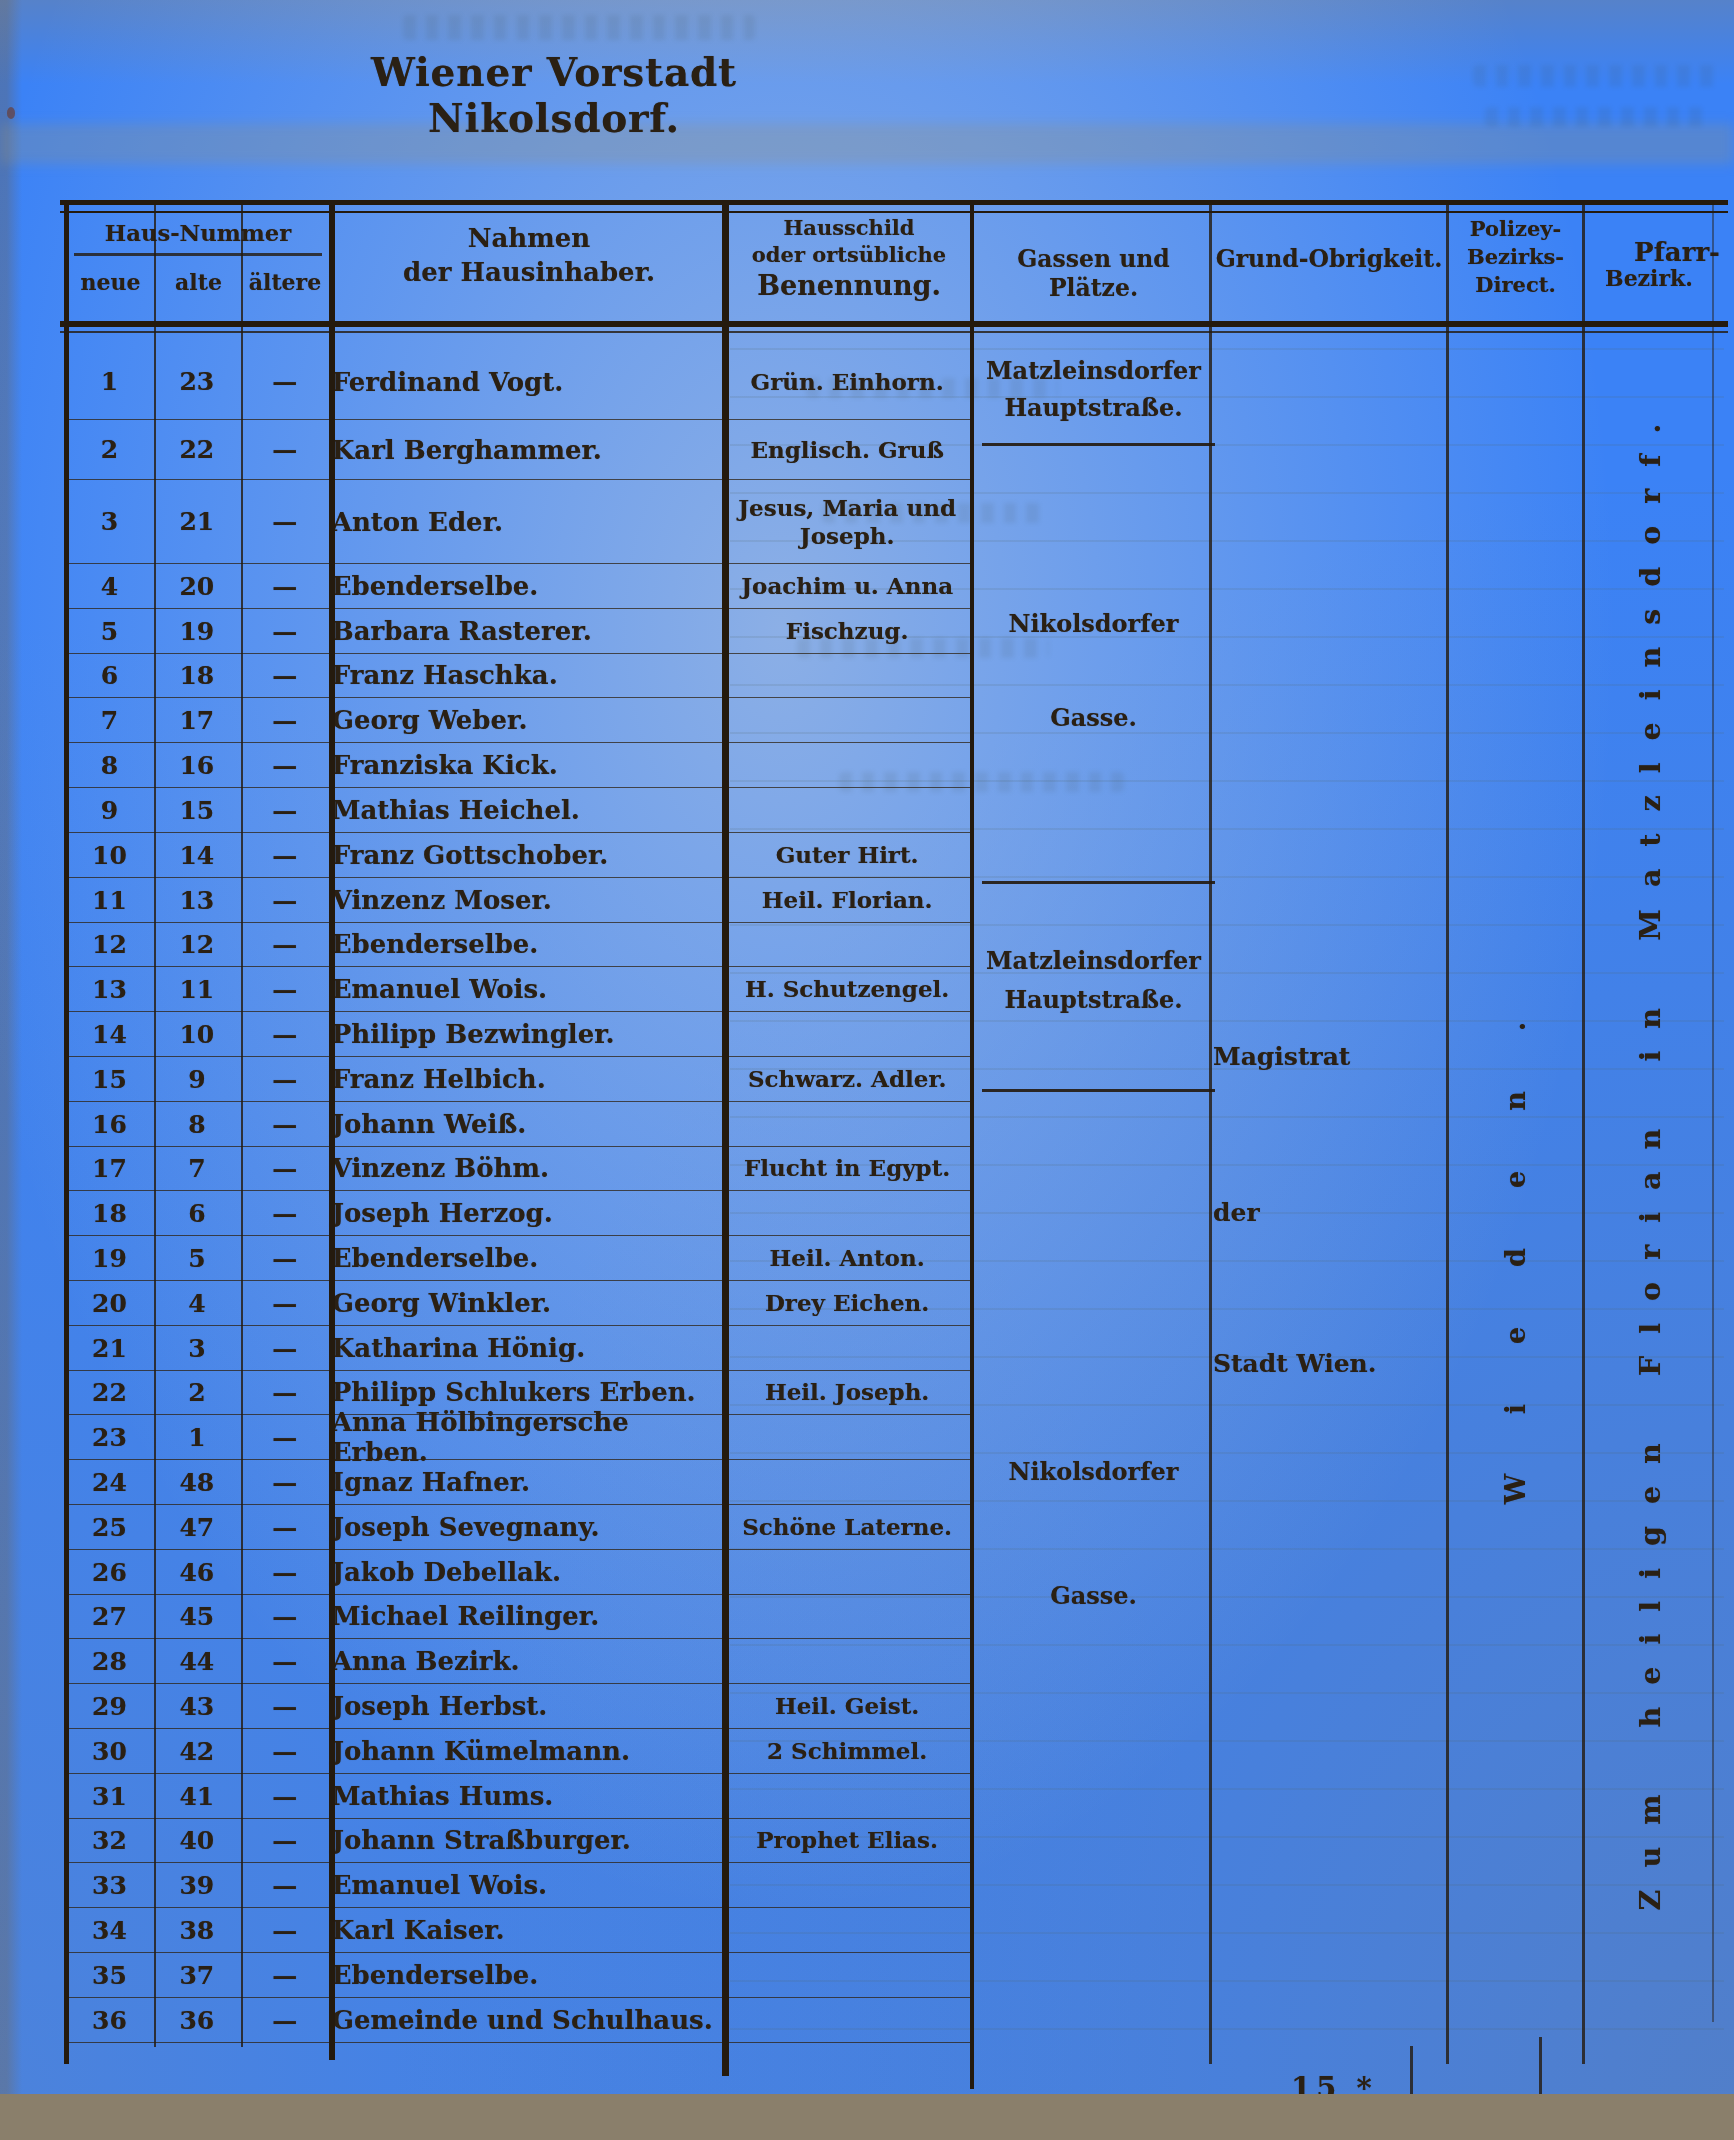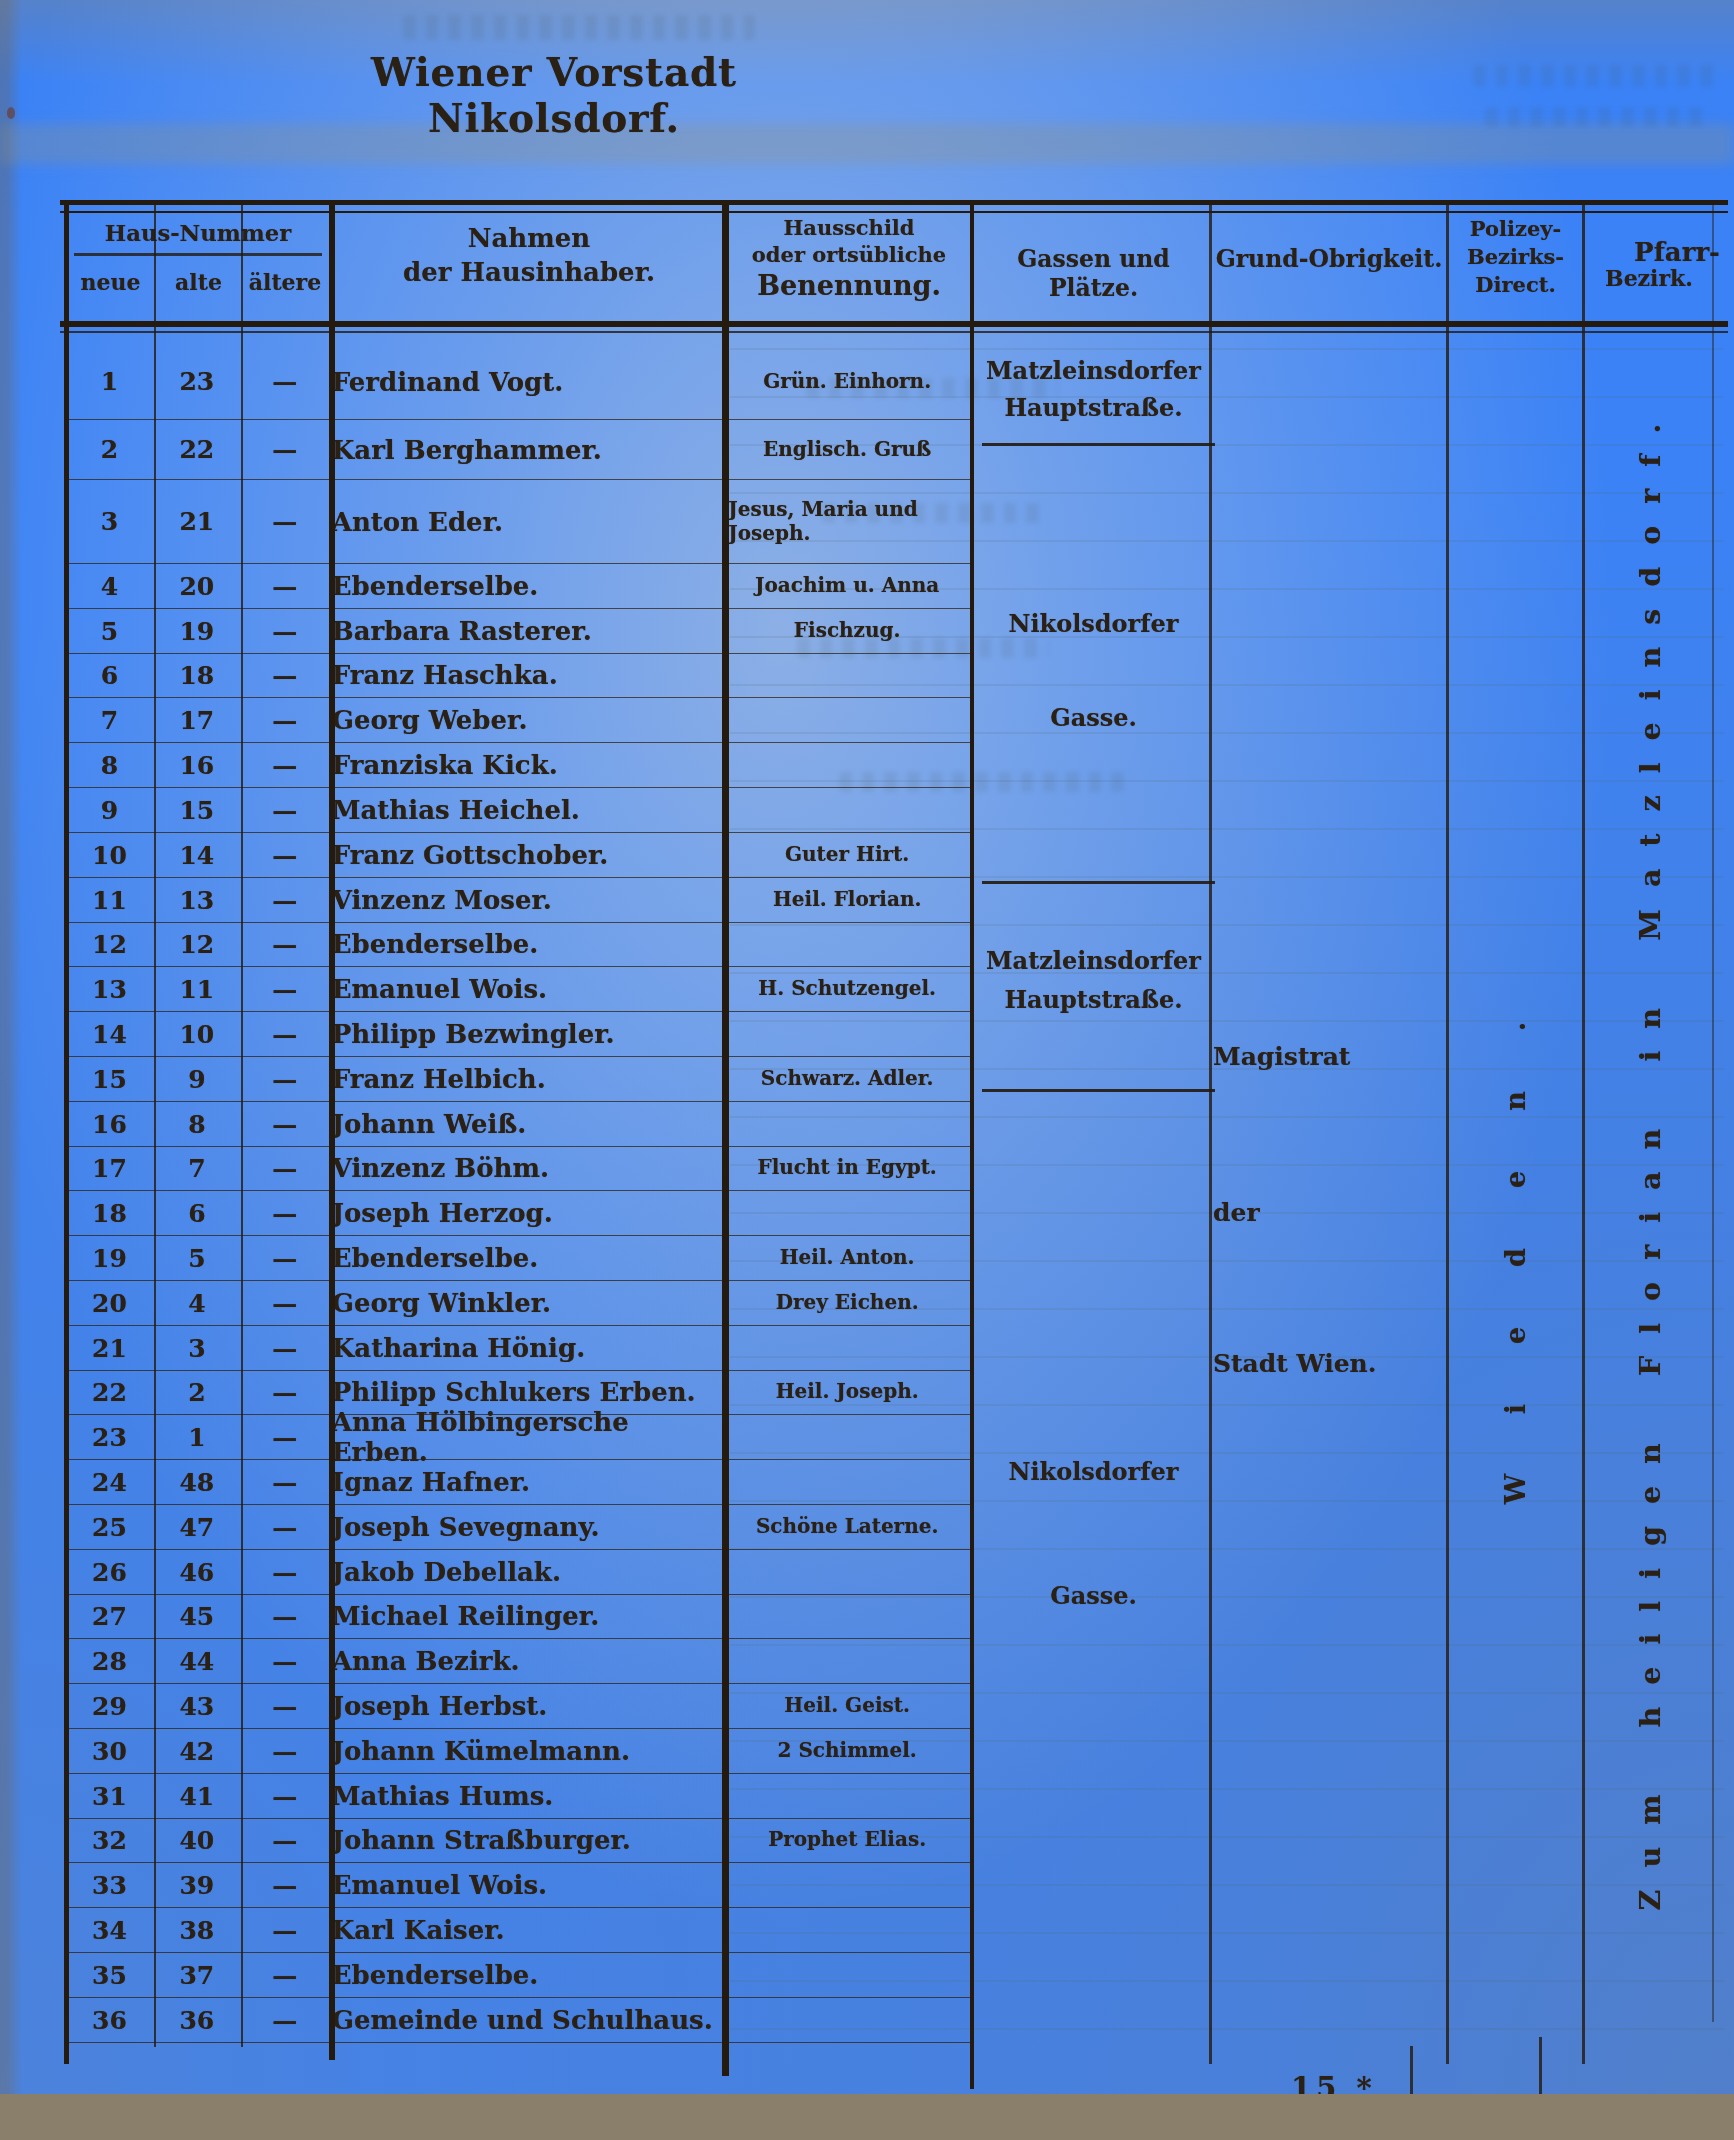--- a/index.html
+++ b/index.html
@@ -39,21 +39,21 @@
     text-shadow:0 0 0.8px rgba(42,32,20,.45);}
 
   .row{position:absolute;left:65px;width:906px;display:flex;}
   .cell{display:flex;align-items:center;justify-content:center;
     border-bottom:1.7px solid rgba(45,33,18,.75);box-sizing:border-box;}
   .c-neue{width:89px;}
   .c-alte{width:86px;}
   .c-ae{width:90px;}
   .c-name{width:394px;justify-content:flex-start;padding-left:2px;
     font-size:26px;font-weight:700;text-shadow:0 0 0.8px rgba(42,32,20,.5);}
-  .c-schild{width:248px;font-size:20px;font-weight:700;
+  .c-schild{width:248px;font-size:23px;font-weight:700;text-align:center;
     line-height:1.18;padding:0 5px;text-shadow:0 0 0.8px rgba(42,32,20,.5);}
   .c-num{font-size:25px;font-weight:700;text-shadow:0 0 0.8px rgba(42,32,20,.5);}
 
   .gassen-label{position:absolute;left:978px;width:231px;text-align:center;
     font-size:24px;font-weight:700;text-shadow:0 0 0.8px rgba(42,32,20,.5);}
   .gassen-rule{position:absolute;left:982px;width:233px;height:2.5px;background:#241a0e;opacity:.9;}
 
   .grund-label{position:absolute;left:1213px;width:232px;text-align:left;
     font-size:25px;font-weight:700;text-shadow:0 0 0.8px rgba(42,32,20,.5);}
 

